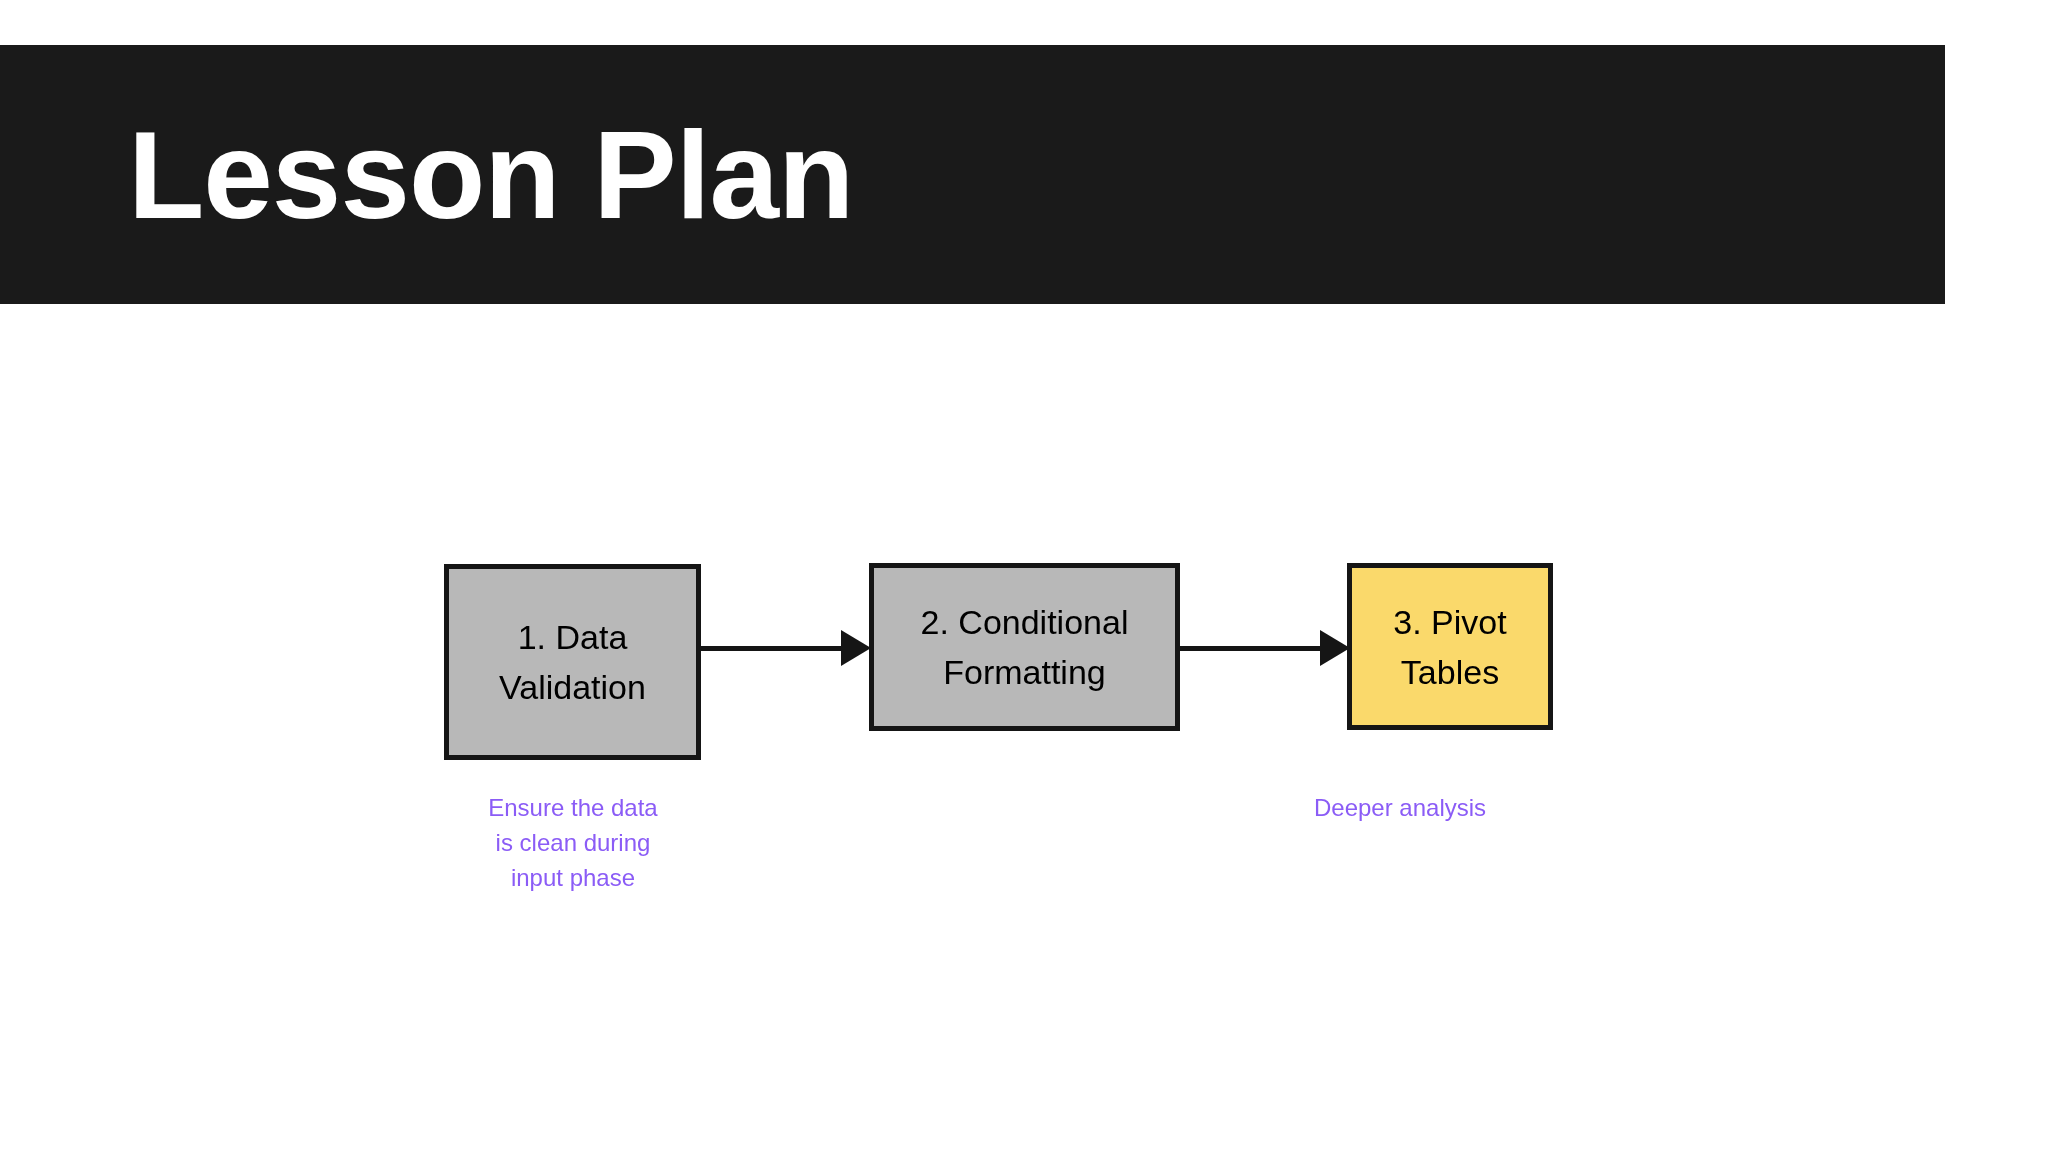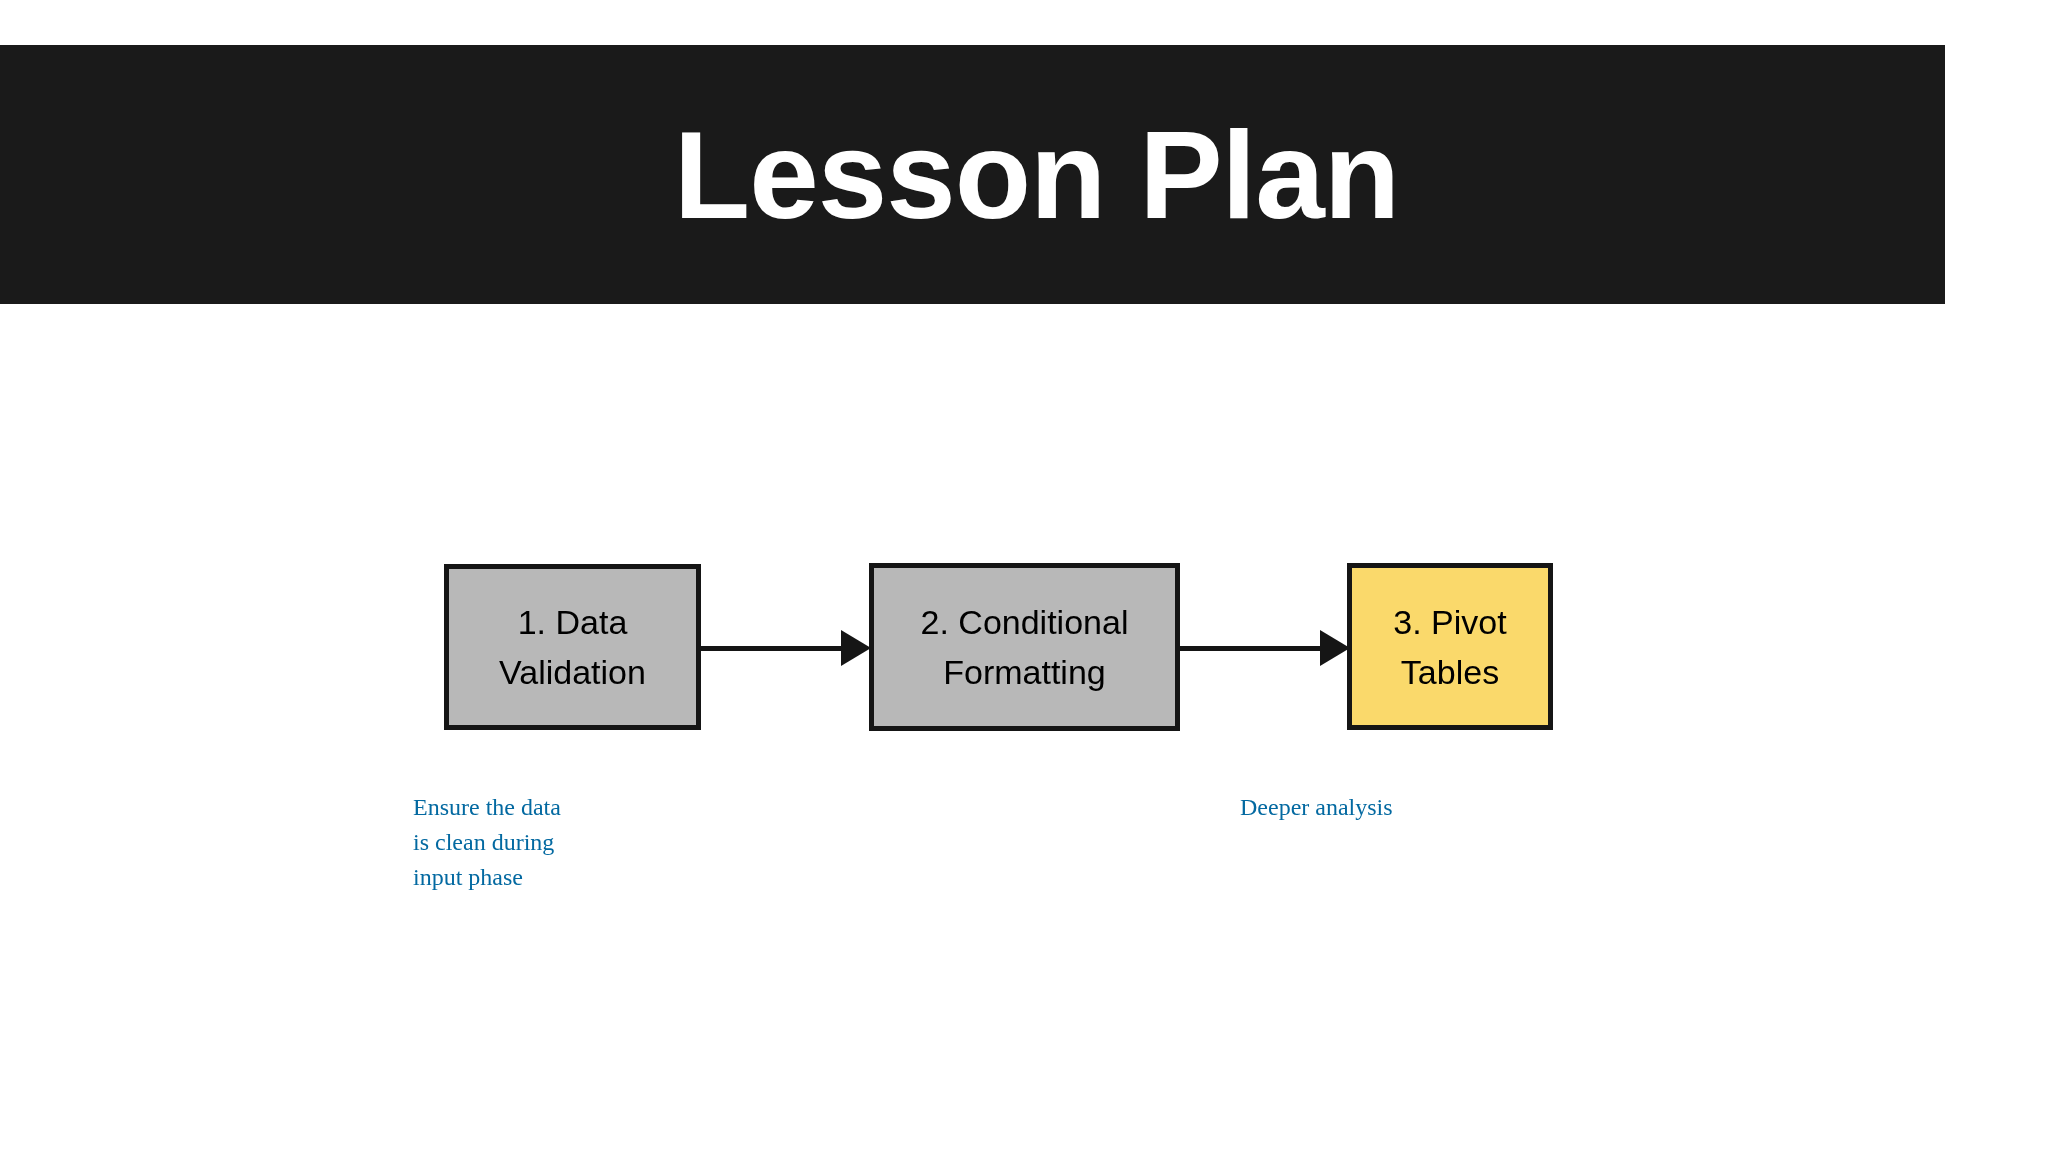--- a/index.html
+++ b/index.html
@@ -19,21 +19,20 @@
   
   .title-banner {
     position: absolute;
     left: 0;
     top: 45px;
     width: 1945px;
     height: 259px;
     background: #1a1a1a;
     display: flex;
     align-items: center;
-    justify-content: center;
   }
   .title-text {
     color: #ffffff;
     font-size: 125px;
     font-weight: bold;
     line-height: 1;
     letter-spacing: -1px;
     margin-left: 128px;
     white-space: nowrap;
   }
@@ -62,21 +61,21 @@
     font-size: 34px;
     line-height: 50px;
     color: #000000;
     padding: 0 6px;
   }
 
   .node-1 {
     left: 444px;
     top: 564px;
     width: 257px;
-    height: 166px;
+    height: 196px;
     background: #b8b8b8;
   }
   .node-2 {
     left: 869px;
     top: 563px;
     width: 311px;
     height: 168px;
     background: #b8b8b8;
     justify-content: center;
   }
@@ -116,25 +115,25 @@
   }
   .arrow-2 {
     left: 1180px;
     top: 633px;
     width: 170px;
   }
 
   
   .caption {
     position: absolute;
+    text-align: center;
     font-size: 24px;
     line-height: 35px;
-    color: #0369a1;
+    color: #8b5cf6;
     white-space: pre-line;
-    font-family: Liberation Serif, serif;
   }
   .caption-1 { left: 413px; top: 790px; width: 320px; }
   .caption-2 { left: 864px; top: 790px; width: 320px; }
   .caption-3 { left: 1240px; top: 790px; width: 320px; }
 </style>
 </head>
 <body>
 
 <div class="title-banner">
   <div class="title-text">Lesson Plan</div>

